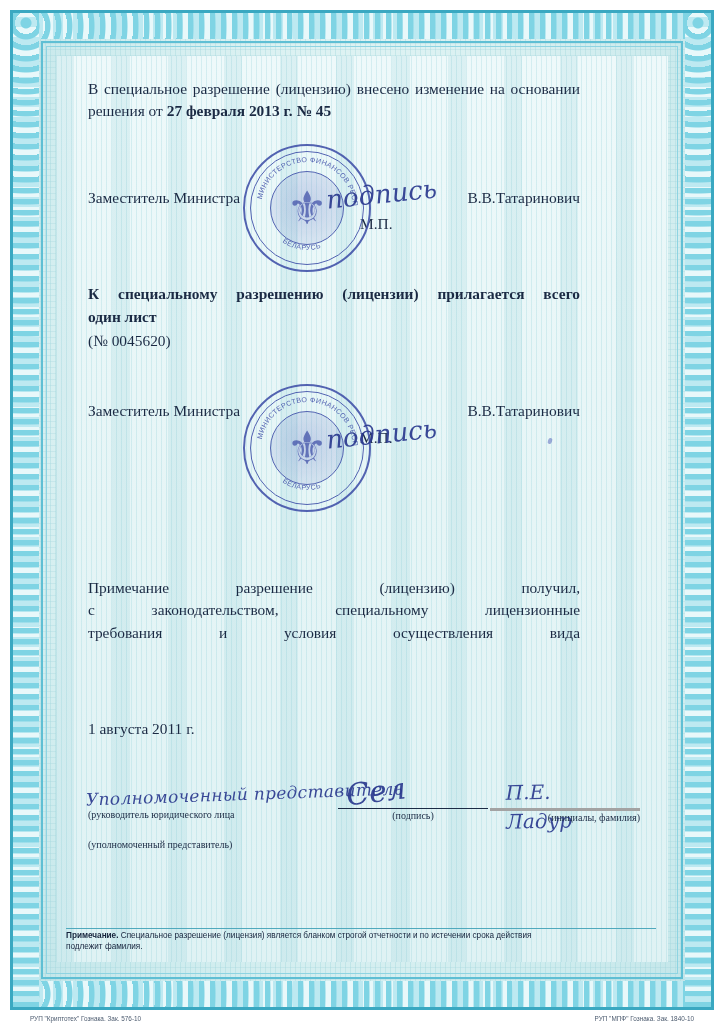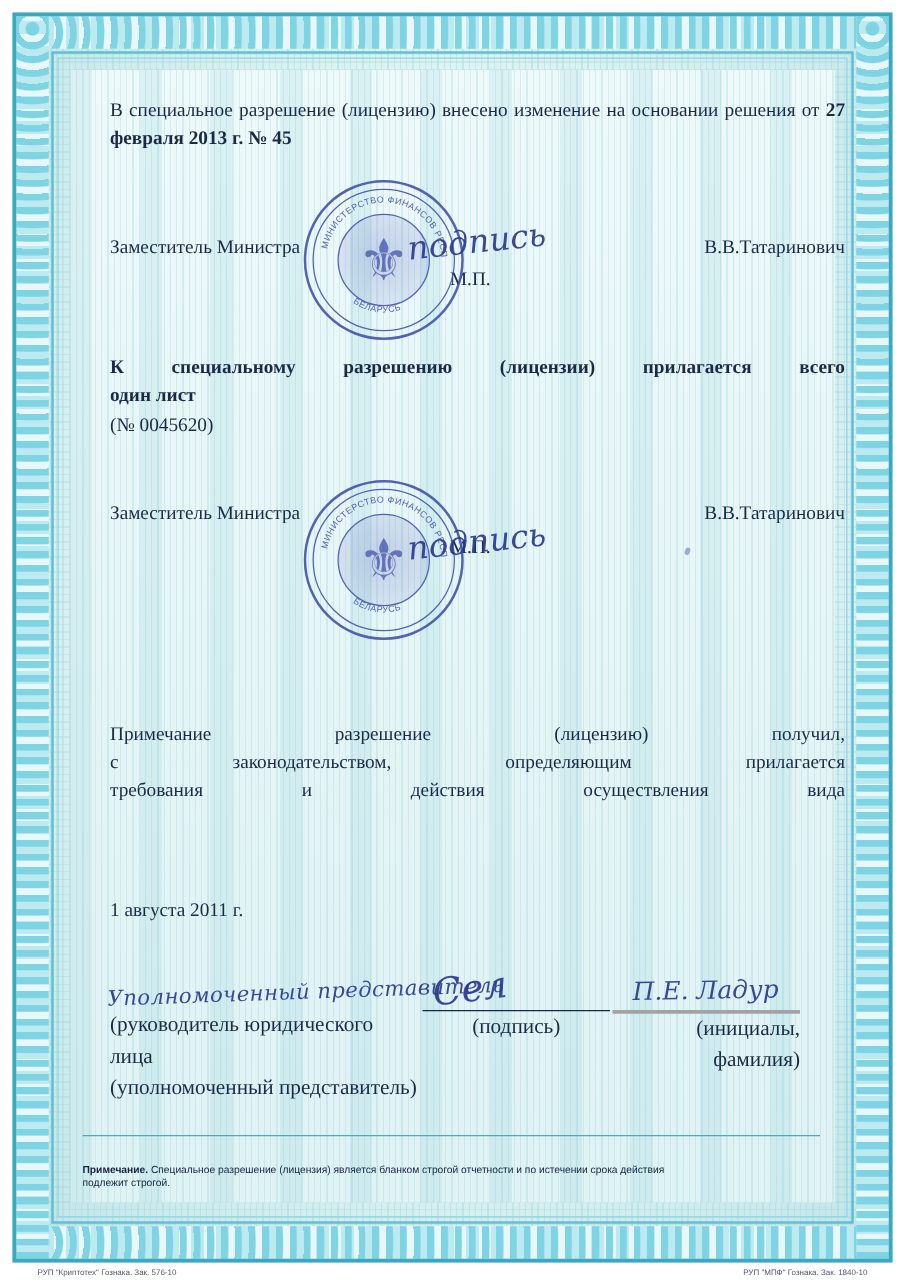--- a/index.html
+++ b/index.html
@@ -118,21 +118,21 @@
         rgba(255,255,255,0) 18px,
         rgba(255,255,255,0) 56px);
     pointer-events: none;
   }
 
   
   .doc-body {
     position: absolute;
     left: 88px;
     top: 78px;
-    width: 588px;
+    width: 492px;
     color: #1b2a44;
     font-size: 15.4px;
     line-height: 1.45;
   }
 
   .para {
     text-align: justify;
     margin: 0;
   }
   .para.bold { font-weight: bold; }
@@ -205,51 +205,51 @@
   #sig-rep-text { left: -2px; top: 704px; font-size: 17px; transform: rotate(-2deg); letter-spacing: 0.3px; }
   #sig-rep-scribble { left: 258px; top: 692px; font-size: 30px; transform: rotate(-7deg); }
   #sig-rep-name { left: 418px; top: 700px; font-size: 20px; transform: rotate(-1deg); }
 
   
   .sig-lines {
     position: absolute;
     left: 0;
     top: 730px;
     width: 552px;
-    font-size: 17px;
+    font-size: 10px;
     color: #1b2a44;
   }
   .sig-lines .line {
     display: flex;
     justify-content: space-between;
   }
   .sig-lines .col-left { width: 248px; }
   .sig-lines .col-mid  { width: 150px; text-align: center; border-top: 1px solid #1b2a44; }
   .sig-lines .col-right{ width: 150px; text-align: right; border-top: 3px solid #a3a3a3; }
-  .sig-lines .sub { margin-top: 1px; }
+  .sig-lines .sub { margin-top: 15px; }
 
   .date-line {
     position: absolute;
     left: 0;
     top: 640px;
     font-size: 15.4px;
   }
 
   
   .footnote {
     position: absolute;
     left: 66px;
     right: 68px;
     bottom: 72px;
     font-family: "Liberation Sans", sans-serif;
     font-size: 8.2px;
     color: #16233c;
     line-height: 1.35;
     border-top: 1px solid #4fa9bd;
-    padding-top: 21px;
+    padding-top: 1px;
   }
   .footnote .lead { font-weight: bold; }
   .footnote .ind { display: block; }
 
   
   .print-left, .print-right {
     position: absolute;
     bottom: 2px;
     font-family: "Liberation Sans", sans-serif;
     font-size: 6.4px;
@@ -308,22 +308,22 @@
     <div style="height:48px"></div>
     <div class="row-sign">
       <span>Заместитель Министра</span>
       <span>В.В.Татаринович</span>
     </div>
     <div class="mp">М.П.</div>
 
     <div style="height:128px"></div>
     <p class="para">
       <span class="spaced" style="display:block">Примечание   разрешение   (лицензию)   получил,</span>
-      <span class="spaced" style="display:block">с законодательством, определяющим прилагается</span>
-      <span class="spaced" style="display:block">требования   и   действия   осуществления   вида</span>
+      <span class="spaced" style="display:block">с законодательством, специальному лицензионные</span>
+      <span class="spaced" style="display:block">требования   и   условия   осуществления   вида</span>
     </p>
 
     <div class="date-line">1 августа  2011 г.</div>
 
     <div class="sig" id="sig-rep-text">Уполномоченный представитель</div>
     <div class="sig" id="sig-rep-scribble">Сел</div>
     <div class="sig" id="sig-rep-name">П.Е. Ладур</div>
 
     <div class="sig-lines">
       <div class="line">
@@ -367,19 +367,19 @@
     </div>
 
     <div class="sig" id="sig-min-1">подпись</div>
     <div class="sig" id="sig-min-2">подпись</div>
 
     <div class="speck"></div>
   </div>
 
   <div class="footnote">
     <span class="lead">Примечание.</span><span> Специальное разрешение (лицензия) является бланком строгой отчетности и по истечении срока действия</span>
-    <span class="ind">подлежит строгой.</span>
+    <span class="ind">подлежит фамилия.</span>
   </div>
 
   <div class="print-left">РУП "Криптотех" Гознака. Зак. 576-10</div>
   <div class="print-right">РУП "МПФ" Гознака. Зак. 1840-10</div>
 
 </div>
 
 </body></html>

